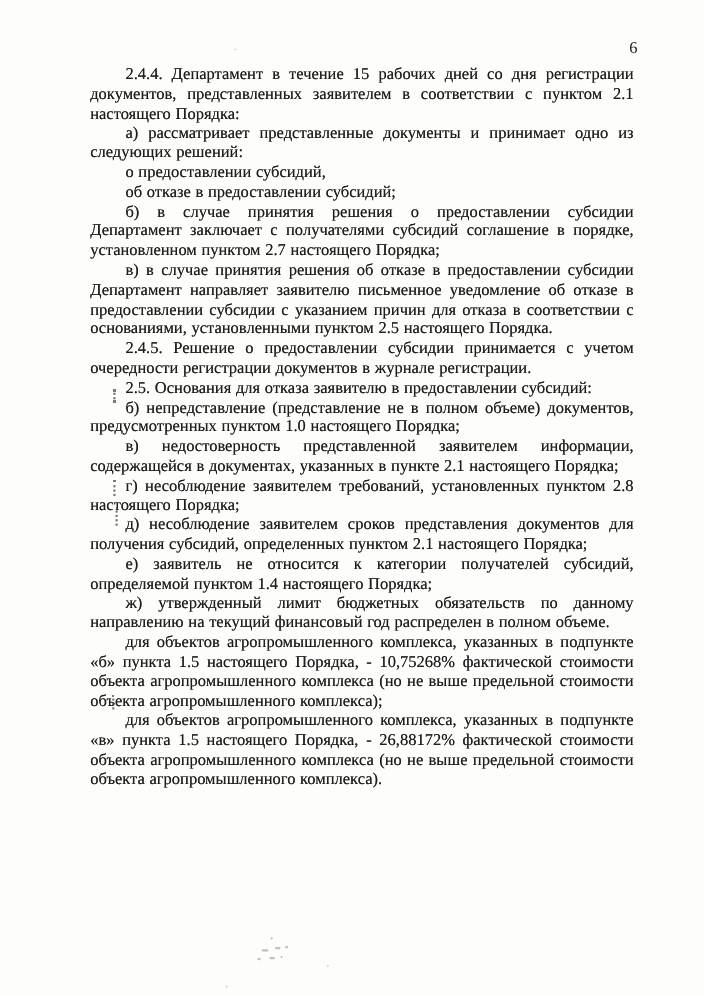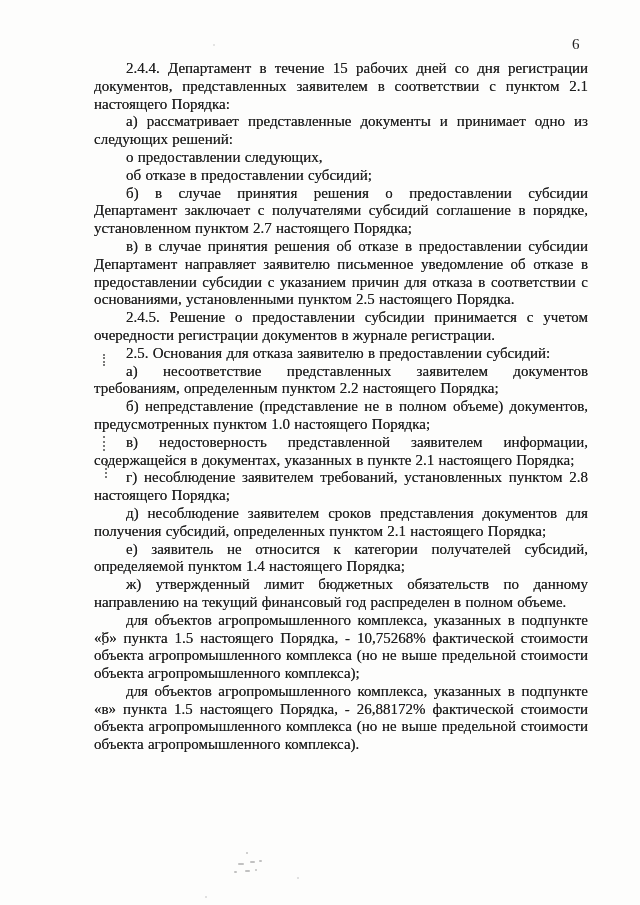--- a/index.html
+++ b/index.html
@@ -19,21 +19,21 @@
   .page-number {
     position: absolute;
     top: 36px;
     left: 572px;
     font-size: 15px;
     color: #222;
   }
   .body-text {
     position: absolute;
     top: 60px;
-    left: 94px;
+    left: 82px;
     width: 494px;
   }
   .para {
     margin: 0;
     padding: 0;
     font-size: 15px;
     line-height: 17.8px;
     text-align: justify;
     text-indent: 32px;
     word-spacing: 0.5px;
@@ -71,27 +71,26 @@
 </head>
 <body>
 
 <div class="page">
 
   <div class="page-number">6</div>
 
   <div class="body-text">
       <p class="para">2.4.4. Департамент в течение 15 рабочих дней со дня регистрации документов, представленных заявителем в соответствии с пунктом 2.1 настоящего Порядка:</p>
       <p class="para">а) рассматривает представленные документы и принимает одно из следующих решений:</p>
-      <p class="para">о предоставлении следующих,</p>
+      <p class="para">о предоставлении субсидий,</p>
       <p class="para">об отказе в предоставлении субсидий;</p>
       <p class="para">б) в случае принятия решения о предоставлении субсидии Департамент заключает с получателями субсидий соглашение в порядке, установленном пунктом 2.7 настоящего Порядка;</p>
       <p class="para">в) в случае принятия решения об отказе в предоставлении субсидии Департамент направляет заявителю письменное уведомление об отказе в предоставлении субсидии с указанием причин для отказа в соответствии с основаниями, установленными пунктом 2.5 настоящего Порядка.</p>
       <p class="para">2.4.5. Решение о предоставлении субсидии принимается с учетом очередности регистрации документов в журнале регистрации.</p>
       <p class="para">2.5. Основания для отказа заявителю в предоставлении субсидий:</p>
-      <p class="para">а) несоответствие представленных заявителем документов требованиям, определенным пунктом 2.2 настоящего Порядка;</p>
       <p class="para">б) непредставление (представление не в полном объеме) документов, предусмотренных пунктом 1.0 настоящего Порядка;</p>
       <p class="para">в) недостоверность представленной заявителем информации, содержащейся в документах, указанных в пункте 2.1 настоящего Порядка;</p>
       <p class="para">г) несоблюдение заявителем требований, установленных пунктом 2.8 настоящего Порядка;</p>
       <p class="para">д) несоблюдение заявителем сроков представления документов для получения субсидий, определенных пунктом 2.1 настоящего Порядка;</p>
       <p class="para">е) заявитель не относится к категории получателей субсидий, определяемой пунктом 1.4 настоящего Порядка;</p>
       <p class="para">ж) утвержденный лимит бюджетных обязательств по данному направлению на текущий финансовый год распределен в полном объеме.</p>
       <p class="para">для объектов агропромышленного комплекса, указанных в подпункте «б» пункта 1.5 настоящего Порядка, - 10,75268% фактической стоимости объекта агропромышленного комплекса (но не выше предельной стоимости объекта агропромышленного комплекса);</p>
       <p class="para">для объектов агропромышленного комплекса, указанных в подпункте «в» пункта 1.5 настоящего Порядка, - 26,88172% фактической стоимости объекта агропромышленного комплекса (но не выше предельной стоимости объекта агропромышленного комплекса).</p>
     </div>
 

